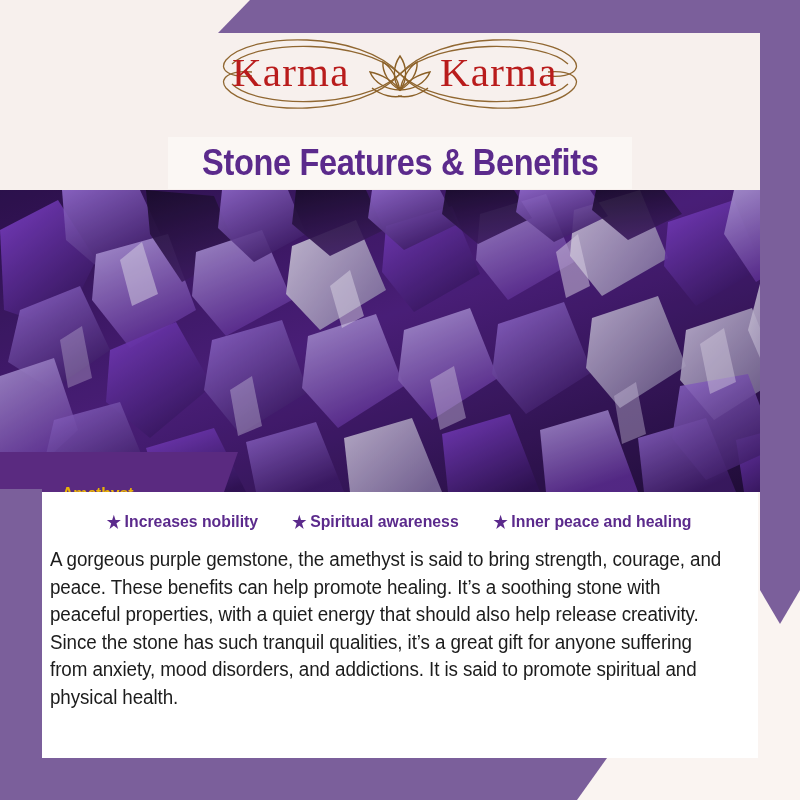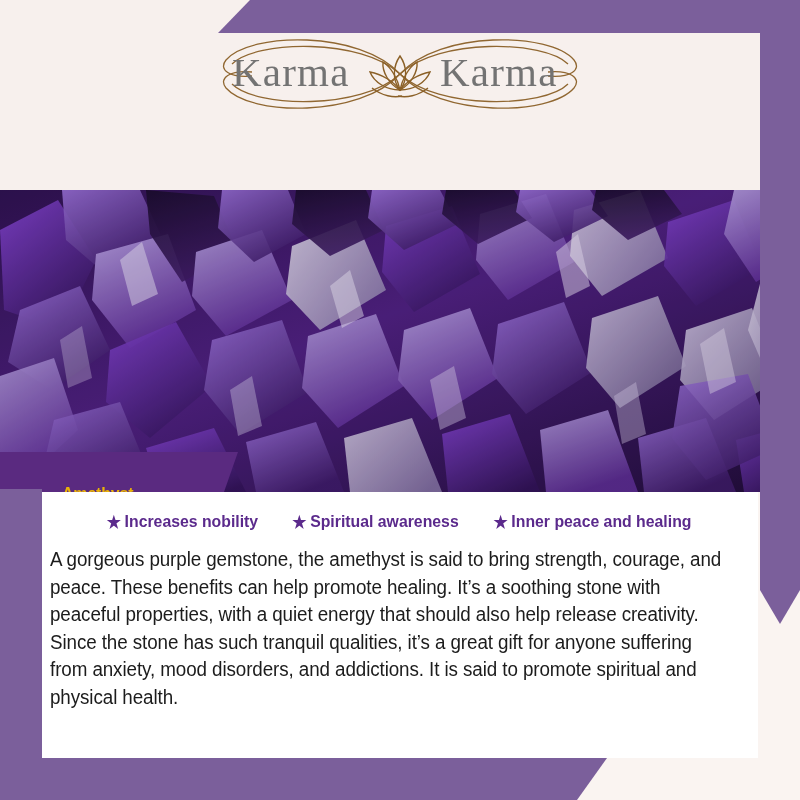--- a/index.html
+++ b/index.html
@@ -51,21 +51,21 @@
     position:absolute;left:0;top:26px;width:800px;height:96px;
     display:flex;align-items:center;justify-content:center;
   }
   .logo{
     position:relative;width:420px;height:96px;
   }
   .logo svg{position:absolute;left:0;top:0;width:420px;height:96px;}
   .logo-word{
     position:absolute;top:50%;transform:translateY(-54%);
     font-family:"Liberation Serif", serif;
-    font-size:41px;color:#737373;letter-spacing:1.2px;
+    font-size:41px;color:#b91c1c;letter-spacing:1.2px;
     white-space:nowrap;
   }
   .logo-word.left{left:42px;}
   .logo-word.right{left:250px;}
 
   
   .title-plate{
     position:absolute;left:168px;top:137px;width:464px;height:52px;
     background:#fbf7f4;
     display:flex;align-items:center;justify-content:center;
@@ -253,20 +253,23 @@
             <path d="M182 62 C 192 70, 204 72, 212 70"></path>
             <path d="M238 62 C 228 70, 216 72, 208 70"></path>
           </g>
         </svg>
         <div class="logo-word left">Karma</div>
         <div class="logo-word right">Karma</div>
       </div>
     </div>
   </div>
 
+  <div class="title-plate">
+    <h1>Stone Features &amp; Benefits</h1>
+  </div>
 
   <div class="stone-banner">
     <span class="label">Amethyst</span>
   </div>
 
   <div class="content">
     <div class="content-inner">
       <div class="benefits">
         <div class="benefit">
           <span class="star">★</span>

